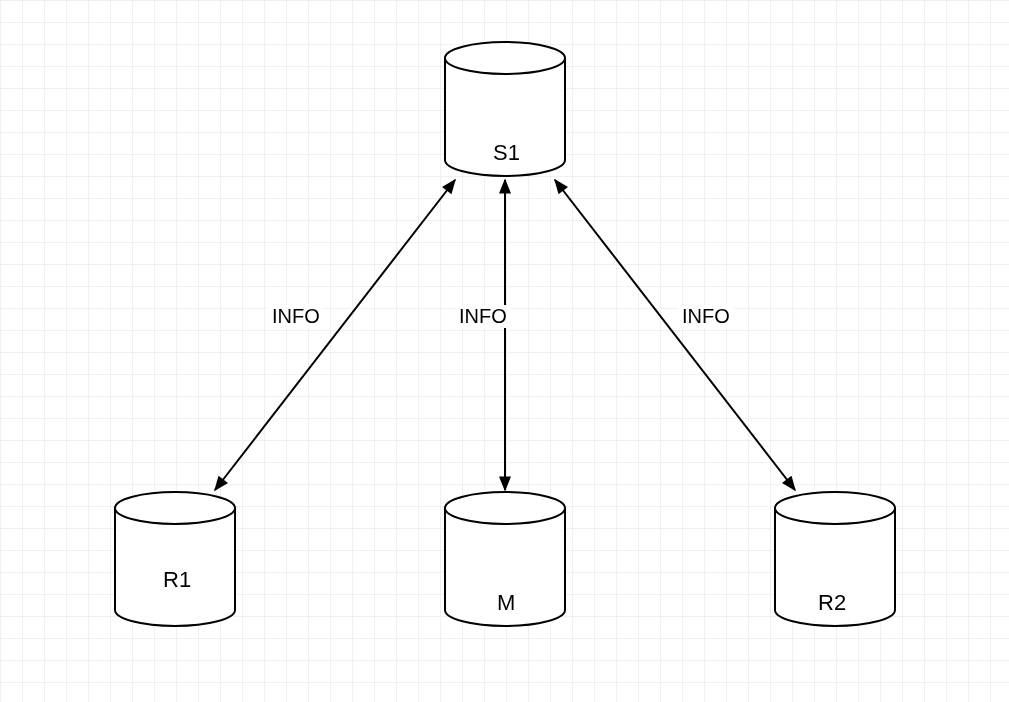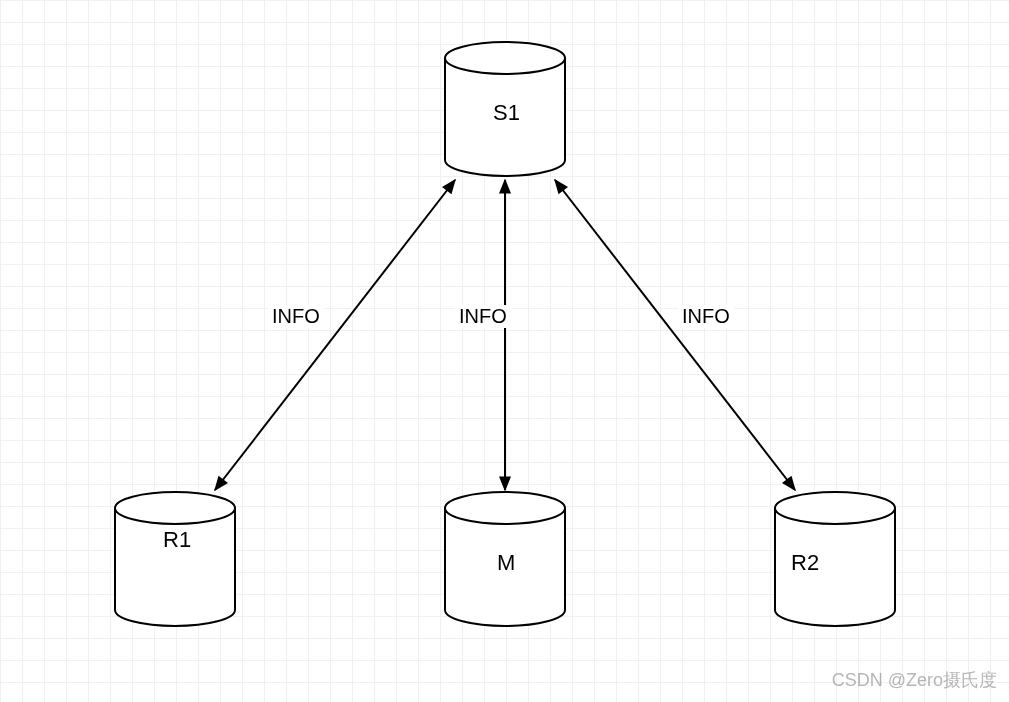--- a/index.html
+++ b/index.html
@@ -26,20 +26,21 @@
     position: absolute;
     left: 0; top: 0;
     width: 1009px;
     height: 702px;
   }
   .label {
     position: absolute;
     font-size: 22px;
     color: #000;
     white-space: nowrap;
+    margin-top: 40px;
   }
   .edge-label {
     position: absolute;
     font-size: 20px;
     color: #000;
     background: #ffffff;
     padding: 0 4px;
     white-space: nowrap;
     text-align: center;
   }
@@ -98,20 +99,19 @@
     <line x1="215" y1="490" x2="455" y2="180" stroke="#000" stroke-width="2" marker-start="url(#arrow)" marker-end="url(#arrow)"></line>
 
     <line x1="505" y1="490" x2="505" y2="180" stroke="#000" stroke-width="2" marker-start="url(#arrow)" marker-end="url(#arrow)"></line>
 
     <line x1="795" y1="490" x2="555" y2="180" stroke="#000" stroke-width="2" marker-start="url(#arrow)" marker-end="url(#arrow)"></line>
   </svg>
 
   <div class="label" style="left:493px; top:100px;">S1</div>
   <div class="label" style="left:163px; top:527px;">R1</div>
   <div class="label" style="left:497px; top:550px;">M</div>
-  <div class="label" style="left:791px; top:550px;">R2</div>
+  <div class="label" style="left:818px; top:550px;">R2</div>
 
   <div class="edge-label" style="left:268px; top:305px;">INFO</div>
   <div class="edge-label" style="left:455px; top:305px;">INFO</div>
   <div class="edge-label" style="left:678px; top:305px;">INFO</div>
 
-  <div class="watermark">CSDN @Zero摄氏度</div>
 </div>
 
 </body></html>

